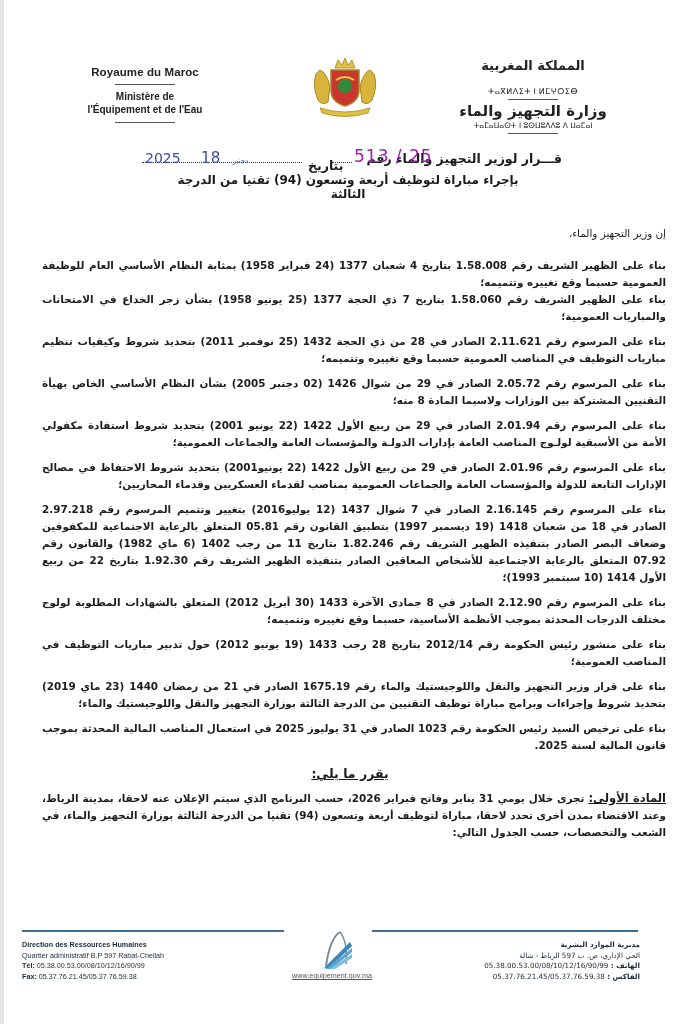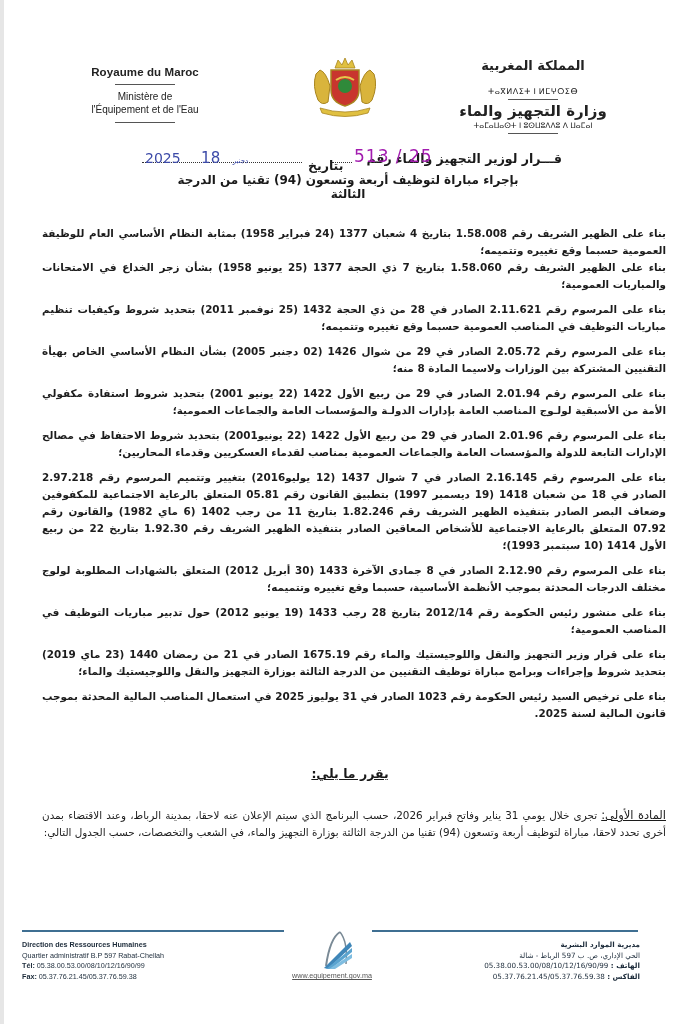--- a/index.html
+++ b/index.html
@@ -5,21 +5,21 @@
     * { margin: 0; padding: 0; box-sizing: border-box; }
     html, body { width: 691px; height: 1024px; background: #ffffff; overflow: hidden; }
     body { position: relative; font-family: "Liberation Sans", sans-serif; color: #1a1a1a; }
 
     .left-edge { position: absolute; left: 0; top: 0; width: 4px; height: 1024px; background: #e6e6e6; }
 
     
     .hdr-fr { position: absolute; left: 70px; top: 66px; width: 150px; text-align: center; color: #222; }
     .hdr-fr .kingdom { font-size: 11.5px; font-weight: bold; letter-spacing: 0.1px; }
     .hdr-fr .rule { width: 60px; height: 1px; background: #555; margin: 6px auto 5px; }
-    .hdr-fr .ministry { font-size: 10px; font-weight: normal; line-height: 13px; }
+    .hdr-fr .ministry { font-size: 10px; font-weight: bold; line-height: 13px; }
     .hdr-fr .rule2 { width: 60px; height: 1px; background: #555; margin: 6px auto 0; }
 
     .emblem { position: absolute; left: 310px; top: 56px; width: 70px; height: 64px; }
 
     .hdr-ar { position: absolute; left: 458px; top: 58px; width: 150px; text-align: center; direction: rtl; color: #222; }
     .hdr-ar .kingdom { font-size: 13px; font-weight: bold; font-family: "DejaVu Sans", sans-serif; }
     .hdr-ar .tifinagh { font-size: 8px; letter-spacing: 0.5px; margin-top: 14px; direction: ltr; font-family: Liberation Serif, serif; }
     .hdr-ar .rule { width: 50px; height: 1px; background: #555; margin: 3px auto 2px; }
     .hdr-ar .ministry { font-size: 15px; font-weight: bold; font-family: "DejaVu Sans", sans-serif; line-height: 18px; }
     .hdr-ar .tifinagh2 { font-size: 7.5px; margin-top: 1px; direction: ltr; font-family: "DejaVu Sans", sans-serif; }
@@ -37,21 +37,21 @@
     .subtitle { position: absolute; left: 170px; top: 173px; width: 356px; text-align: center; direction: rtl; font-weight: bold; font-size: 12px; font-family: "DejaVu Sans", sans-serif; }
 
     
     .body { position: absolute; left: 42px; top: 225px; width: 624px; direction: rtl; text-align: justify; font-family: "DejaVu Sans", sans-serif; font-weight: bold; font-size: 10.4px; line-height: 17px; color: #1c1c1c; }
     .body .p { margin: 0; }
     .body .minister { font-weight: normal; margin-bottom: 15px; }
     .body .vu { margin-bottom: 8px; }
 
     .decides { position: absolute; left: 300px; top: 766px; width: 100px; text-align: center; direction: rtl; font-weight: bold; font-size: 12.5px; text-decoration: underline; font-family: "DejaVu Sans", sans-serif; }
 
-    .article { position: absolute; left: 42px; top: 807px; width: 624px; direction: rtl; text-align: justify; font-family: "DejaVu Sans", sans-serif; font-weight: normal; font-size: 10.4px; line-height: 17px; color: #1c1c1c; }
+    .article { position: absolute; left: 42px; top: 790px; width: 624px; direction: rtl; text-align: justify; font-family: "DejaVu Sans", sans-serif; font-weight: bold; font-size: 10.4px; line-height: 17px; color: #1c1c1c; }
     .article .art-label { text-decoration: underline; font-size: 11.5px; }
 
     
     .foot-line-l { position: absolute; left: 22px; top: 930px; width: 262px; height: 2px; background: #3f6f92; }
     .foot-line-r { position: absolute; left: 372px; top: 930px; width: 266px; height: 2px; background: #3f6f92; }
     .foot-fr { position: absolute; left: 22px; top: 940px; width: 260px; font-size: 7.2px; line-height: 10.5px; color: #1c2b3a; }
     .foot-fr .b { font-weight: bold; }
     .foot-logo { position: absolute; left: 306px; top: 928px; width: 60px; height: 44px; }
     .foot-url { position: absolute; left: 282px; top: 971px; width: 100px; text-align: center; font-size: 7.2px; color: #555; text-decoration: underline; }
     .foot-ar { position: absolute; left: 440px; top: 940px; width: 200px; direction: rtl; text-align: right; font-size: 7.2px; line-height: 10.5px; color: #1c2b3a; font-family: "DejaVu Sans", sans-serif; }
@@ -106,20 +106,21 @@
   <span class="dotted-b"></span>
   <span class="handwritten-date">
     <span>2025</span>
     <span class="month">دجنبر</span>
     <span class="day">18</span>
   </span>
 </div>
 <div class="subtitle">بإجراء مباراة لتوظيف أربعة وتسعون (94) تقنيا من الدرجة الثالثة</div>
 
 <div class="body">
+  <p class="p minister">إن وزير التجهيز والماء،</p>
   <p class="p vu" style="margin-bottom:0">بناء على الظهير الشريف رقم 1.58.008 بتاريخ 4 شعبان 1377 (24 فبراير 1958) بمثابة النظام الأساسي العام للوظيفة العمومية حسبما وقع تغييره وتتميمه؛</p>
   <p class="p vu">بناء على الظهير الشريف رقم 1.58.060 بتاريخ 7 ذي الحجة 1377 (25 يونيو 1958) بشأن زجر الخداع في الامتحانات والمباريات العمومية؛</p>
   <p class="p vu">بناء على المرسوم رقم 2.11.621 الصادر في 28 من ذي الحجة 1432 (25 نوفمبر 2011) بتحديد شروط وكيفيات تنظيم مباريات التوظيف في المناصب العمومية حسبما وقع تغييره وتتميمه؛</p>
   <p class="p vu">بناء على المرسوم رقم 2.05.72 الصادر في 29 من شوال 1426 (02 دجنبر 2005) بشأن النظام الأساسي الخاص بهيأة التقنيين المشتركة بين الوزارات ولاسيما المادة 8 منه؛</p>
   <p class="p vu">بناء على المرسوم رقم 2.01.94 الصادر في 29 من ربيع الأول 1422 (22 يونيو 2001) بتحديد شروط استفادة مكفولي الأمة من الأسبقية لولـوج المناصب العامة بإدارات الدولـة والمؤسسات العامة والجماعات العمومية؛</p>
   <p class="p vu">بناء على المرسوم رقم 2.01.96 الصادر في 29 من ربيع الأول 1422 (22 يونيو2001) بتحديد شروط الاحتفاظ في مصالح الإدارات التابعة للدولة والمؤسسات العامة والجماعات العمومية بمناصب لقدماء العسكريين وقدماء المحاربين؛</p>
   <p class="p vu">بناء على المرسوم رقم 2.16.145 الصادر في 7 شوال 1437 (12 يوليو2016) بتغيير وتتميم المرسوم رقم 2.97.218 الصادر في 18 من شعبان 1418 (19 ديسمبر 1997) بتطبيق القانون رقم 05.81 المتعلق بالرعاية الاجتماعية للمكفوفين وضعاف البصر الصادر بتنفيذه الظهير الشريف رقم 1.82.246 بتاريخ 11 من رجب 1402 (6 ماي 1982) والقانون رقم 07.92 المتعلق بالرعاية الاجتماعية للأشخاص المعاقين الصادر بتنفيذه الظهير الشريف رقم 1.92.30 بتاريخ 22 من ربيع الأول 1414 (10 سبتمبر 1993)؛</p>
   <p class="p vu">بناء على المرسوم رقم 2.12.90 الصادر في 8 جمادى الآخرة 1433 (30 أبريل 2012) المتعلق بالشهادات المطلوبة لولوج مختلف الدرجات المحدثة بموجب الأنظمة الأساسية، حسبما وقع تغييره وتتميمه؛</p>
   <p class="p vu">بناء على منشور رئيس الحكومة رقم 2012/14 بتاريخ 28 رجب 1433 (19 يونيو 2012) حول تدبير مباريات التوظيف في المناصب العمومية؛</p>
   <p class="p vu">بناء على قرار وزير التجهيز والنقل واللوجيستيك والماء رقم 1675.19 الصادر في 21 من رمضان 1440 (23 ماي 2019) بتحديد شروط وإجراءات وبرامج مباراة توظيف التقنيين من الدرجة الثالثة بوزارة التجهيز والنقل واللوجيستيك والماء؛</p>

